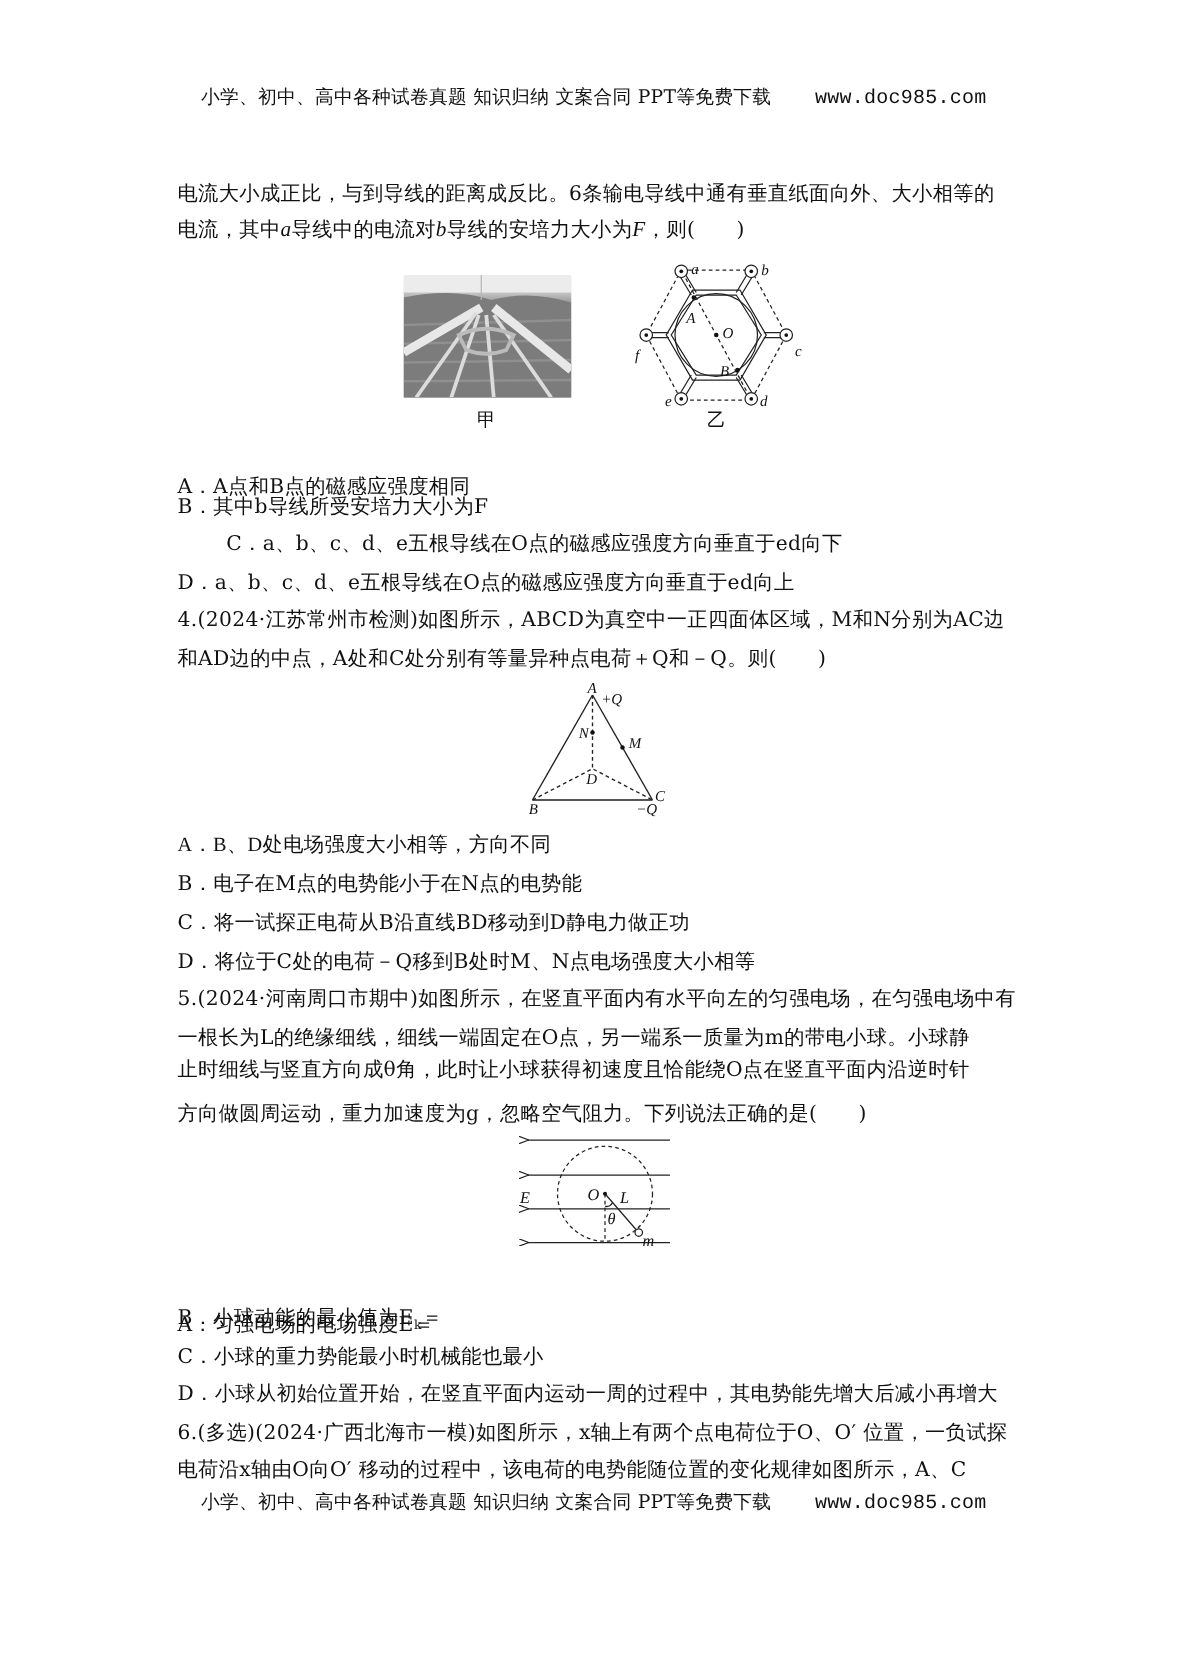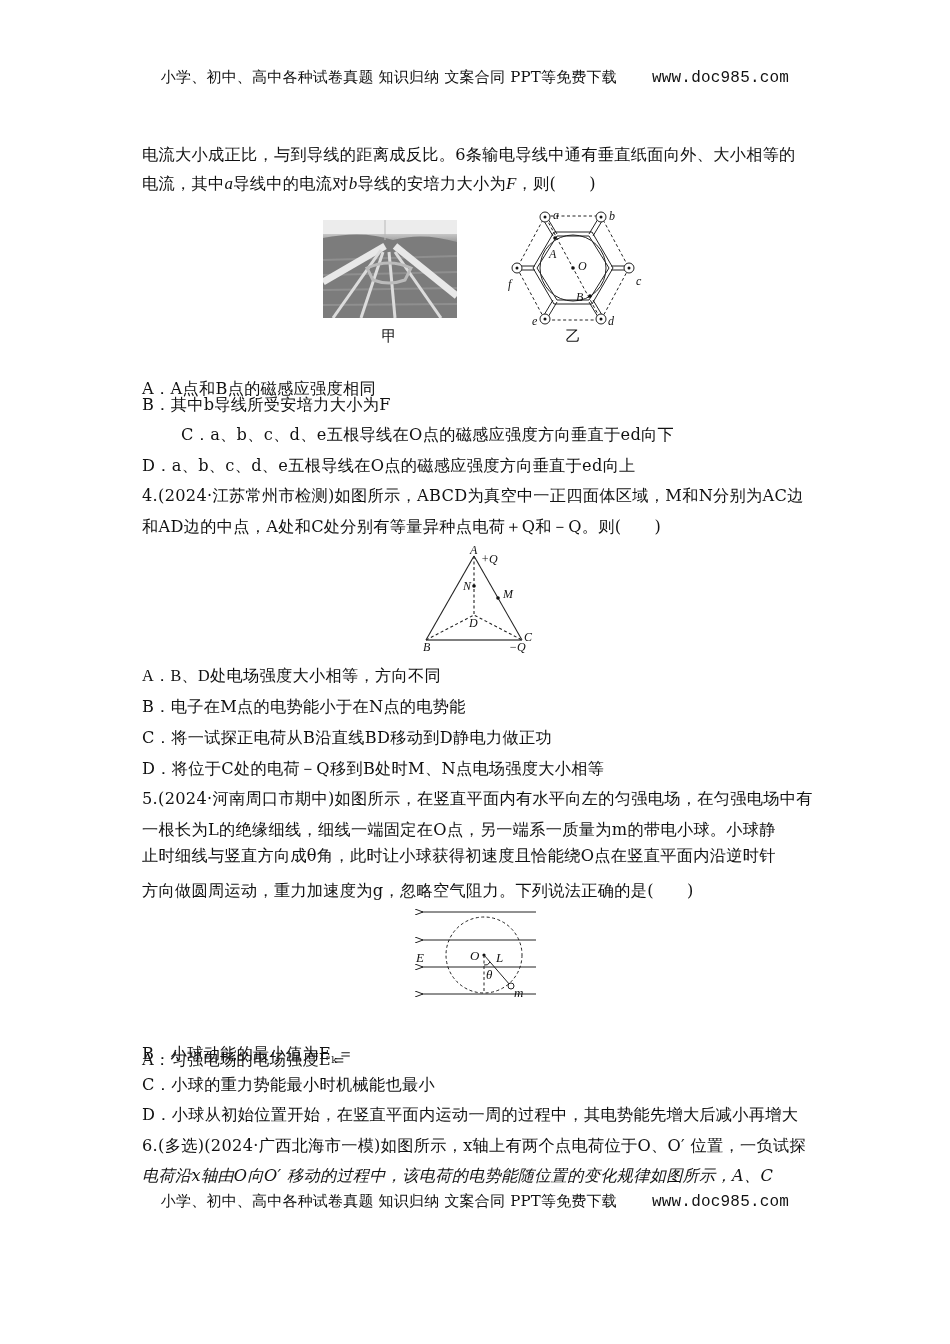--- a/index.html
+++ b/index.html
@@ -169,18 +169,18 @@
 </svg>
 
 <div class="line" style="top:1049px;">A．匀强电场的电场强度E＝</div>
 <div class="line" style="top:1043px;">
   <span>B．小球动能的最小值为E</span><sub>k</sub><span>＝</span>
 </div>
 <div class="line" style="top:1074px;">C．小球的重力势能最小时机械能也最小</div>
 <div class="line" style="top:1104px;">D．小球从初始位置开始，在竖直平面内运动一周的过程中，其电势能先增大后减小再增大</div>
 
 <div class="line" style="top:1135px;text-align:center;">6.(多选)(2024·广西北海市一模)如图所示，x轴上有两个点电荷位于O、O′ 位置，一负试探</div>
-<div class="line" style="top:1165px;font-style:italic;">电荷沿x轴由O向O′ 移动的过程中，该电荷的电势能随位置的变化规律如图所示，A、C</div>
+<div class="line" style="top:1165px;">电荷沿x轴由O向O′ 移动的过程中，该电荷的电势能随位置的变化规律如图所示，A、C</div>
 
 <div class="page-footer">
   <span>小学、初中、高中各种试卷真题 知识归纳 文案合同 PPT等免费下载</span>
   <span class="url">www.doc985.com</span>
 </div>
 
 </body></html>

